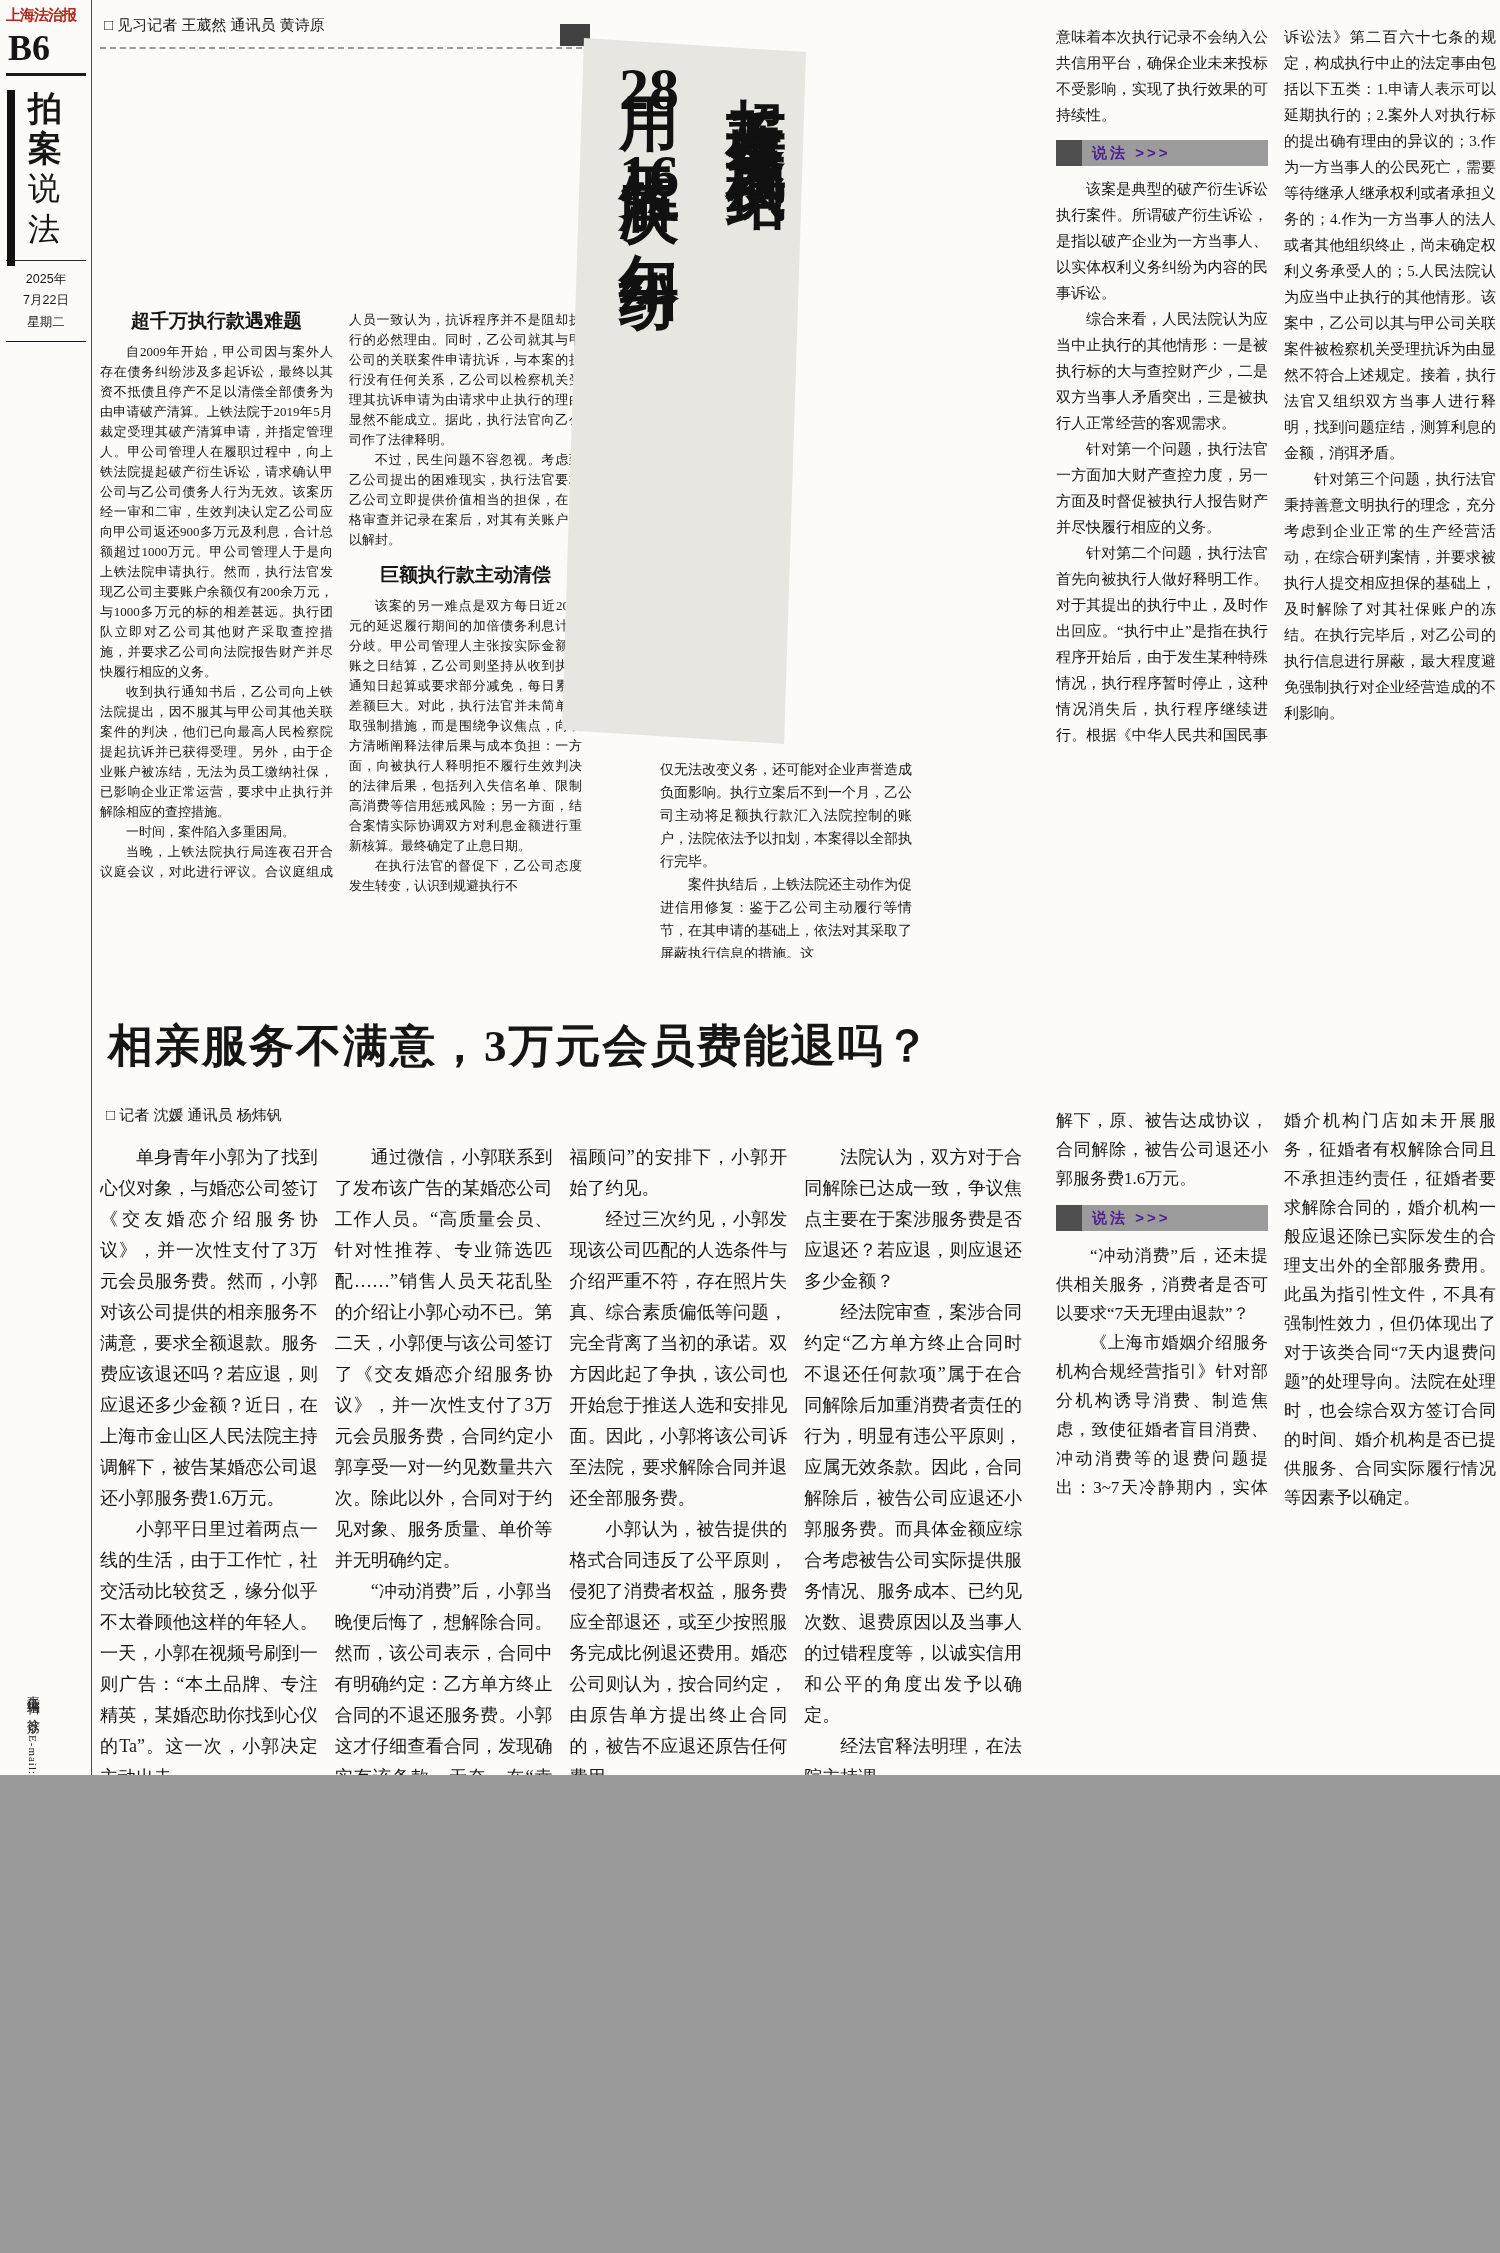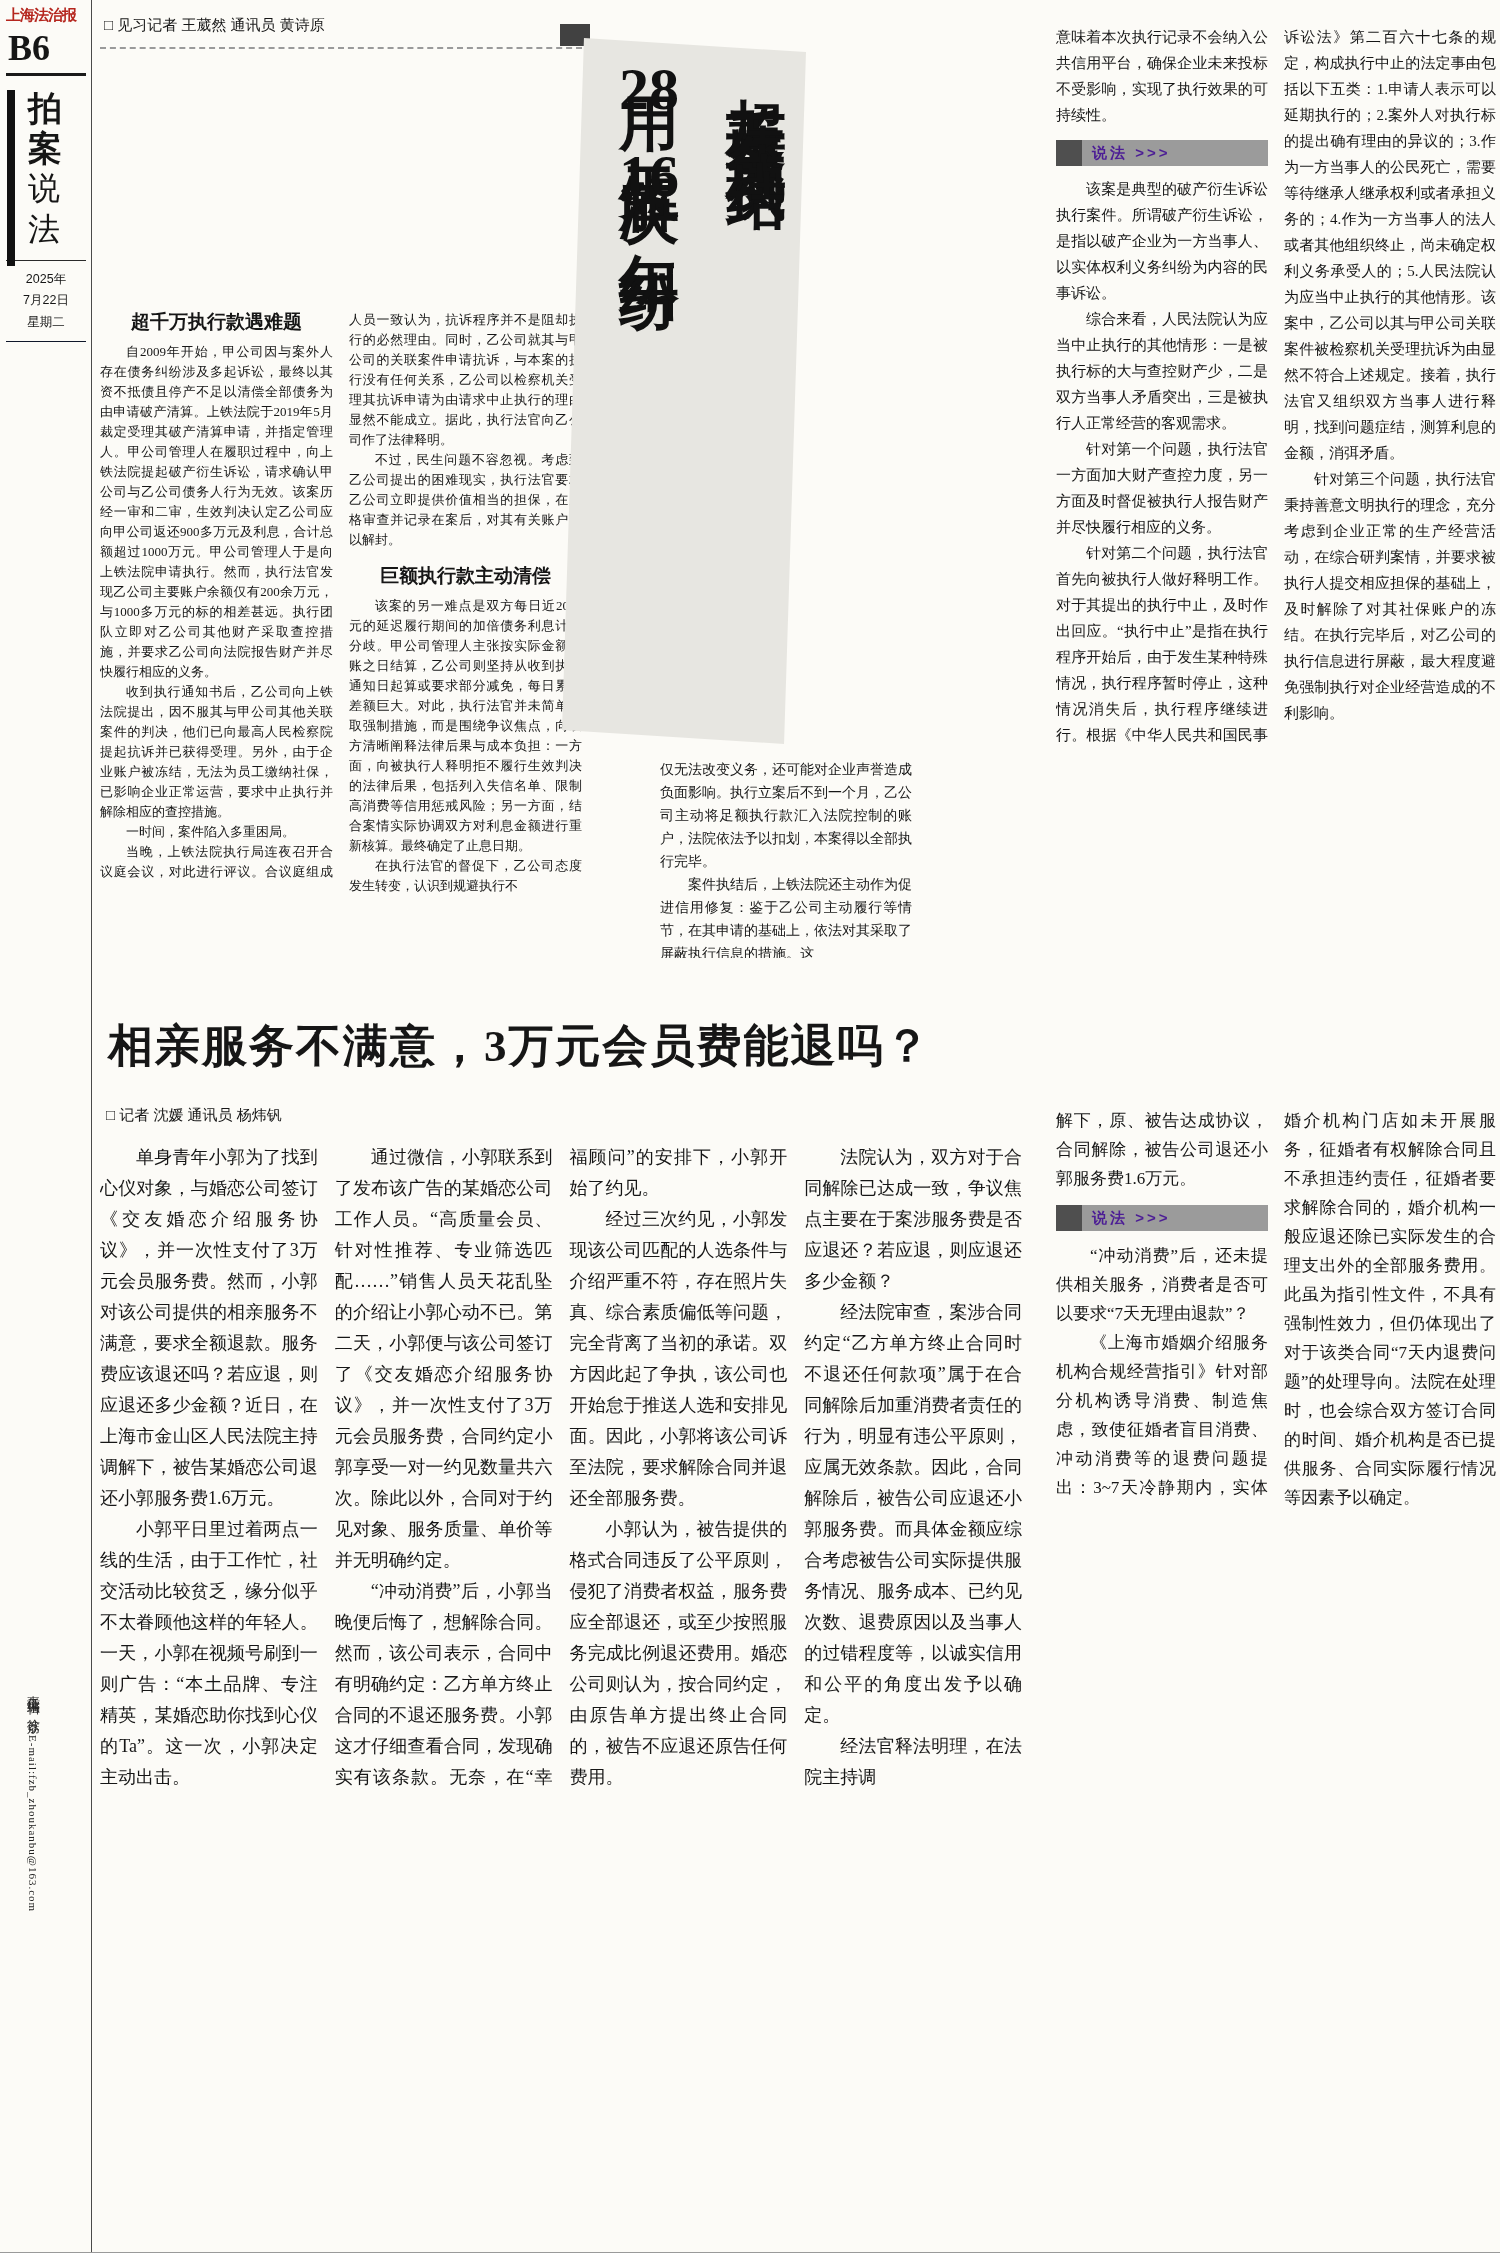--- a/index.html
+++ b/index.html
@@ -1,18 +1,18 @@
 <!DOCTYPE html>
 <html><head>
 <meta charset="utf-8">
 <style>
   * { margin:0; padding:0; box-sizing:border-box; }
   html,body { background:#9a9a9a; }
   .page {
-    position:relative; width:1500px; height:2252px; margin:0 auto;
+    position:relative; width:1500px; height:1775px; margin:0 auto;
     background:#fcfbf7; color:#161616; overflow:hidden;
     font-family:"Liberation Serif","DejaVu Serif",serif;
   }
   
   .sidebar { position:absolute; left:0; top:0; width:92px; height:2253px;
     border-right:1px solid #4a4a4a; padding:6px 5px 0 6px; }
   .masthead { color:#b5261e; font-weight:bold; font-size:15px; letter-spacing:-1px;
     white-space:nowrap; }
   .pageno { font-size:36px; font-weight:bold; padding:2px 0 4px 2px;
     border-bottom:3px solid #1a1a1a; }
@@ -33,21 +33,21 @@
   
   .top-article { position:absolute; left:0; top:16px; width:1396px; height:956px; }
   .ta-left { position:absolute; left:0; top:0; width:482px; }
   .ta-byline { font-family:"Liberation Sans","DejaVu Sans",sans-serif; font-size:15px; padding-left:4px; }
   .ta-lead { margin-top:14px; font-family:"Liberation Sans","DejaVu Sans",sans-serif;
     font-weight:600; font-size:18px; line-height:29px; text-align:justify; }
   .ta-divider { border-bottom:2px dashed #9a9a9a; margin-top:12px; }
   .ta-cols { position:absolute; left:0; top:294px; width:482px; height:672px;
     column-count:2; column-gap:16px; overflow:hidden;
     font-size:13px; line-height:20px; text-align:justify; }
-  .subhead { font-family:Liberation Sans, sans-serif; font-size:19px;
+  .subhead { font-family:Liberation Mono, monospace; font-size:19px;
     font-weight:bold; text-align:center; margin:2px 0 10px; break-inside:avoid; }
   .subhead.second { margin-top:16px; }
   .ta-hl-zone { position:absolute; left:460px; top:0; width:480px; height:956px; }
   .dark-box { position:absolute; left:0; top:8px; width:30px; height:22px; background:#414141; }
   .hl-bg { position:absolute; left:2px; top:22px; width:244px; height:706px; background:#e7e6e1;
     clip-path:polygon(9% 0, 100% 2%, 91% 100%, 0 98%); }
   .hl-text { position:absolute; left:48px; top:34px; height:700px;
     writing-mode:vertical-rl; font-weight:bold; font-size:60px; letter-spacing:9px;
     color:#111; }
   .hl-line2 { margin-right:26px; }

